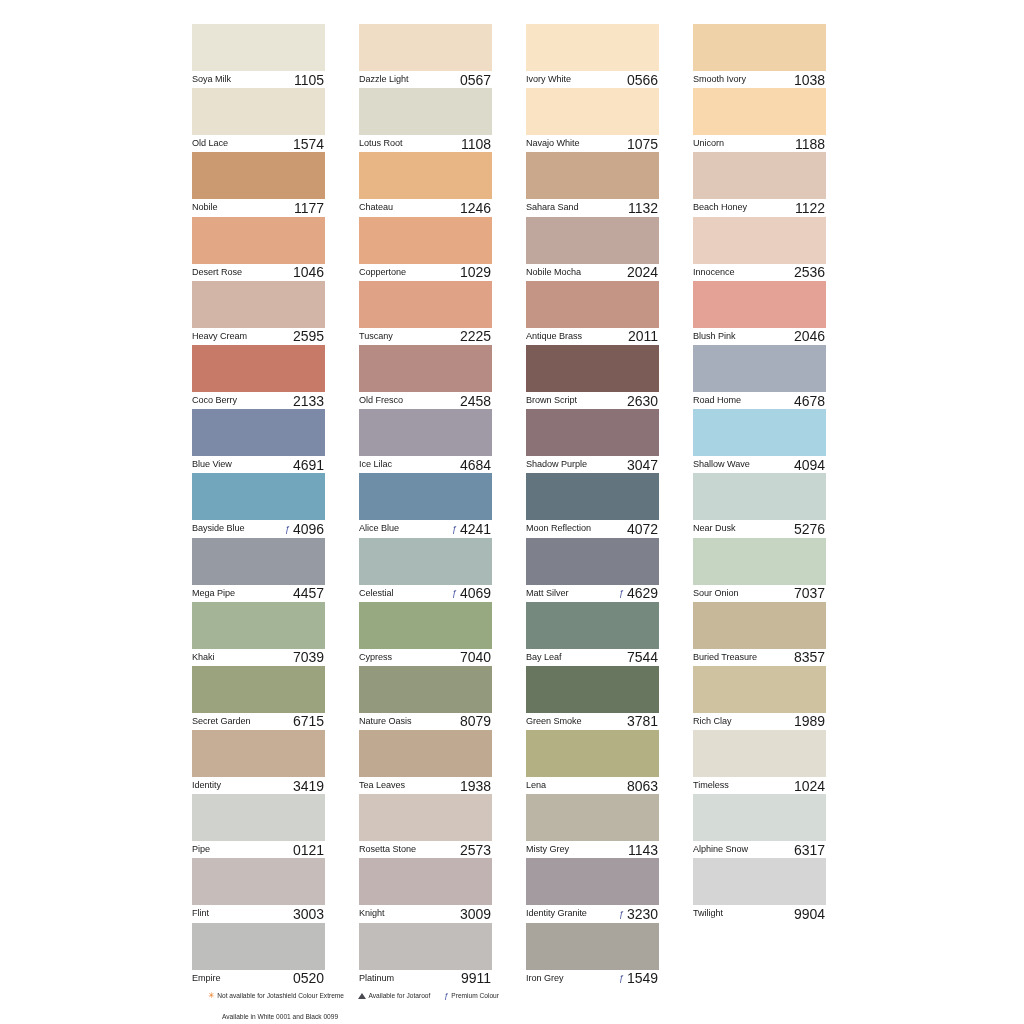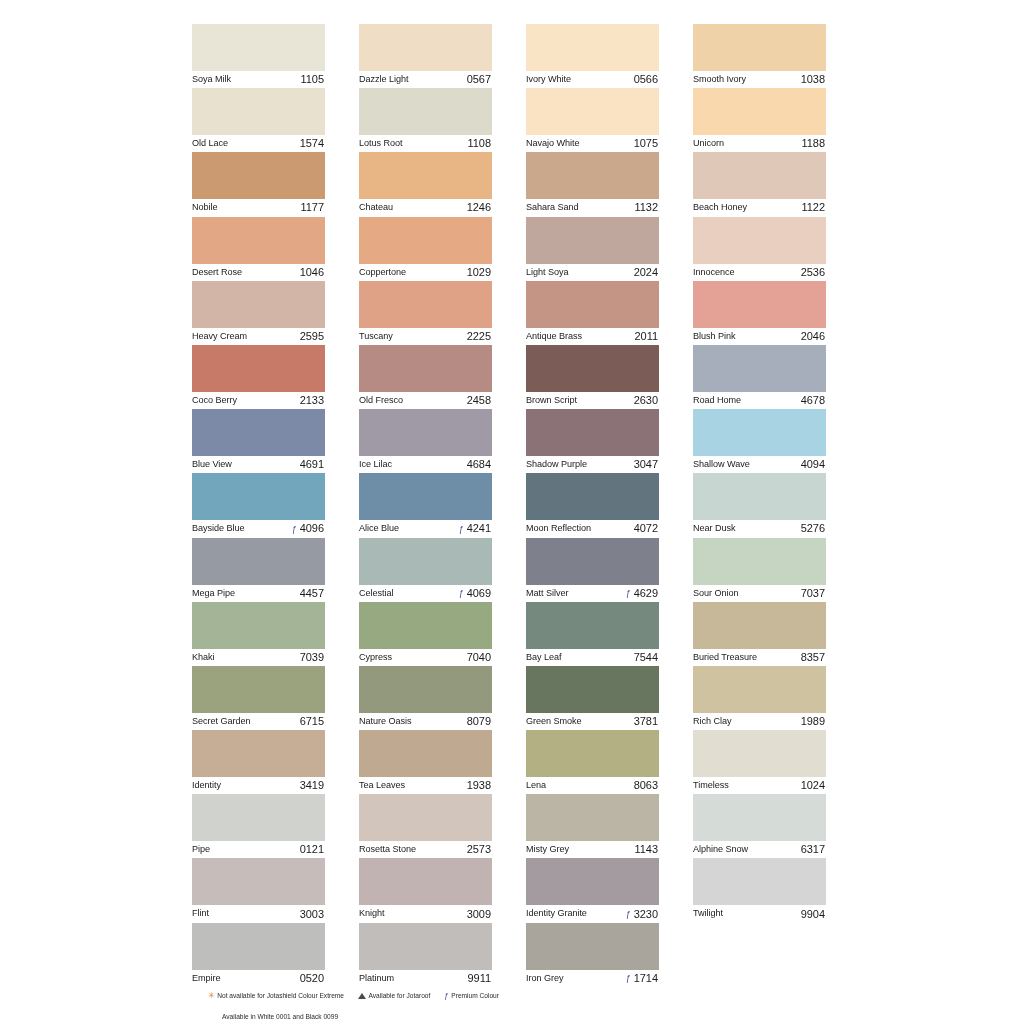--- a/index.html
+++ b/index.html
@@ -55,21 +55,21 @@
     white-space: nowrap;
     line-height: 1;
   }
   .swatch-right {
     display: flex;
     align-items: center;
     gap: 3px;
     white-space: nowrap;
   }
   .swatch-code {
-    font-size: 11px;
+    font-size: 14px;
     color: #1a1a1a;
     letter-spacing: -0.05px;
     line-height: 1;
     text-align: right;
   }
   .premium-mark {
     font-size: 8.5px;
     color: #3c4a9c;
     line-height: 1;
     display: inline-block;
@@ -251,21 +251,21 @@
         <div class="swatch-label-row">
           <span class="swatch-name">Coppertone</span>
           <span class="swatch-right">
             <span class="swatch-code">1029</span>
           </span>
         </div>
       </div>
       <div class="swatch-cell">
         <div class="swatch-chip" style="background: rgb(192, 167, 158);"></div>
         <div class="swatch-label-row">
-          <span class="swatch-name">Light Soya</span>
+          <span class="swatch-name">Nobile Mocha</span>
           <span class="swatch-right">
             <span class="swatch-code">2024</span>
           </span>
         </div>
       </div>
       <div class="swatch-cell">
         <div class="swatch-chip" style="background: rgb(232, 207, 192);"></div>
         <div class="swatch-label-row">
           <span class="swatch-name">Innocence</span>
           <span class="swatch-right">
@@ -655,21 +655,21 @@
             <span class="swatch-code">9911</span>
           </span>
         </div>
       </div>
       <div class="swatch-cell">
         <div class="swatch-chip" style="background: rgb(169, 164, 156);"></div>
         <div class="swatch-label-row">
           <span class="swatch-name">Iron Grey</span>
           <span class="swatch-right">
             <span class="premium-mark">ƒ</span>
-            <span class="swatch-code">1714</span>
+            <span class="swatch-code">1549</span>
           </span>
         </div>
       </div>
     </div>
 
   <div id="legend">
     <div class="legend-line-1">
         <span class="legend-item">
           <span class="legend-icon-star">✳</span>
           <span class="legend-text">Not available for Jotashield Colour Extreme</span>

